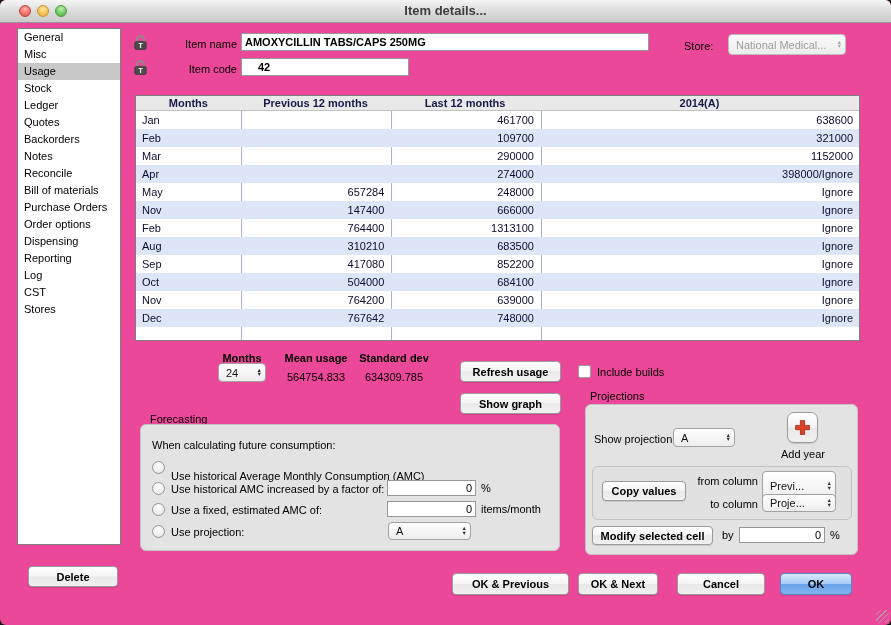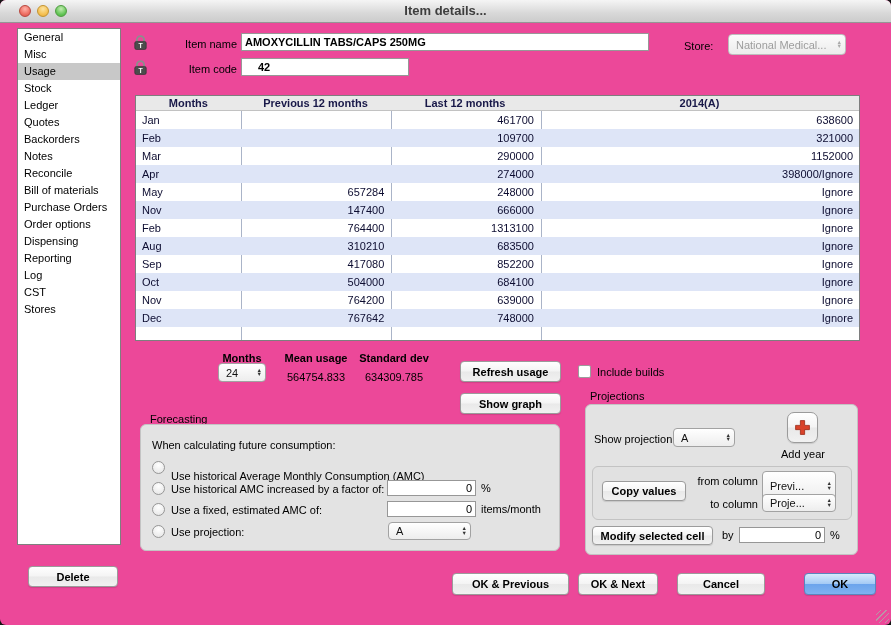--- a/index.html
+++ b/index.html
@@ -109,21 +109,21 @@
   [data-name="to-column-select"]{left:762px;top:494px;width:74px;height:18px;}
   [data-name="modify-cell-button"]{left:592px;top:526px;width:121px;height:19px;font-weight:bold;}
   [data-name="by-label"]{position:absolute;left:722px;top:529px;color:#000;}
   [data-name="by-input"]{left:739px;top:527px;width:78px;height:14px;}
   [data-name="by-suffix"]{position:absolute;left:830px;top:529px;color:#000;}
   
   [data-name="delete-button"]{left:28px;top:566px;width:90px;height:21px;}
   [data-name="ok-previous-button"]{left:452px;top:573px;width:117px;height:22px;}
   [data-name="ok-next-button"]{left:578px;top:573px;width:80px;height:22px;}
   [data-name="cancel-button"]{left:677px;top:573px;width:88px;height:22px;}
-  [data-name="ok-button"]{left:804px;top:573px;width:72px;height:22px;}
+  [data-name="ok-button"]{left:780px;top:573px;width:72px;height:22px;}
   [data-name="resize-grip"]{position:absolute;right:2px;bottom:2px;width:13px;height:13px;
       background:repeating-linear-gradient(135deg,transparent 0 3px,#ababab 3px 4px);opacity:.8;}
 </style>
 </head>
 <body>
 
 <div id="window" data-name="item-details-window">
 
   <div data-name="title-bar">
     <span class="tl" data-name="close-button"></span>

